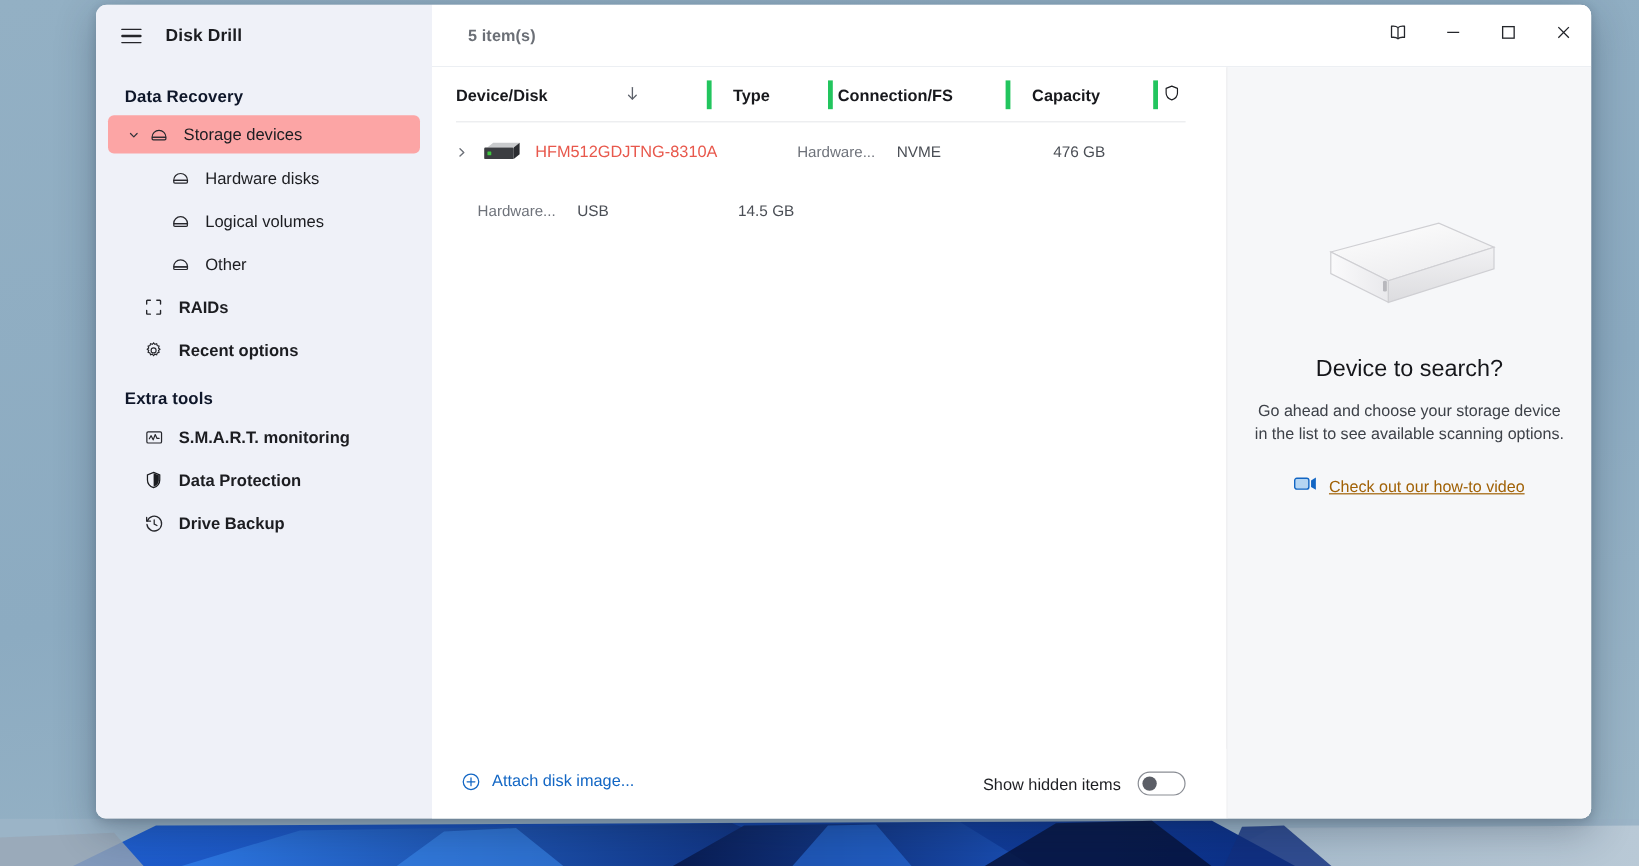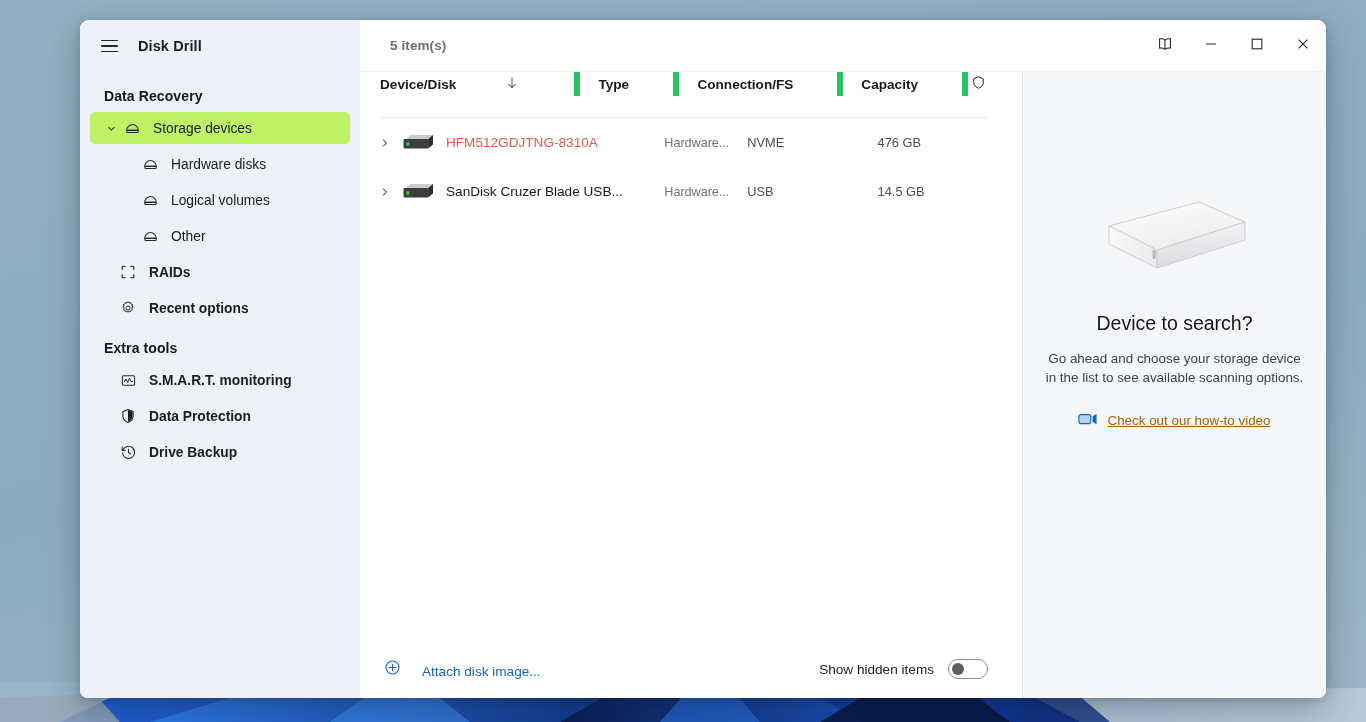--- a/index.html
+++ b/index.html
@@ -17,21 +17,21 @@
   }
   #wallpaper {
     position: absolute; left: 0; right: 0; bottom: 0; height: 40px;
     overflow: hidden;
   }
   #wallpaper svg { display: block; width: 1366px; height: 40px; }
 
   
   #app-window {
     position: absolute;
-    left: 80px; top: 20px;
+    left: 80px; top: 4px;
     width: 1246px; height: 678px;
     background: #ffffff;
     border-radius: 9px 9px 8px 8px;
     box-shadow: 0 10px 34px rgba(20,34,52,.30), 0 2px 8px rgba(20,34,52,.18);
     overflow: hidden;
     display: flex;
   }
 
   
   #sidebar {
@@ -56,21 +56,21 @@
     font-size: 14px; font-weight: 700; color: #0f172a;
     padding: 16px 0 8px 24px; letter-spacing: .1px;
   }
   .sb-item {
     height: 32px; margin: 0 10px 0 10px;
     border-radius: 5px;
     display: flex; align-items: center;
     font-size: 13.8px; color: #1c1d21;
     cursor: pointer; position: relative;
   }
-  .sb-item.selected { background: #bef264; }
+  .sb-item.selected { background: #fca5a5; }
   .sb-item .chev {
     width: 18px; display:flex; align-items:center; justify-content:center;
     margin-left: 4px; color:#32333a;
   }
   .sb-item .chev svg { display:block; }
   .sb-item .ico {
     width: 24px; height: 20px; display:flex; align-items:center; justify-content:center;
     color:#26272c; flex: 0 0 24px;
   }
   .sb-item .lbl { margin-left: 9px; white-space: nowrap; }
@@ -105,36 +105,36 @@
   #body-row { flex: 1 1 auto; display: flex; min-height: 0; }
 
   
   #table-col {
     flex: 1 1 auto; min-width: 0;
     display: flex; flex-direction: column;
     border-right: 1px solid #e6e7ea;
     background: #fff;
   }
   #thead {
-    display: flex; align-items: flex-start;
+    display: flex; align-items: center;
     height: 46px; flex: 0 0 46px;
     padding-left: 20px; padding-right: 34px;
     font-size: 13.6px; font-weight: 700; color: #18191d;
     position: relative;
     gap: 44px;
   }
   #thead::after {
     content:""; position:absolute; left: 20px; right: 34px; bottom: 0;
     height: 1px; background: #e9eaed;
   }
   .th { position: relative; display: flex; align-items: center; height: 24px; cursor: pointer;}
-  .th + .th { border-left: 6px solid #22c55e; }
+  .th + .th { border-left: 4px solid #22c55e; }
   .th-device { width: 275px; padding-left: 0; justify-content: space-between; padding-right: 12px;}
   .th-type { width: 83px; padding-left: 18px; }
-  .th-conn { width: 134px; padding-left: 18px; }
+  .th-conn { width: 134px; padding-left: 4px; }
   .th-cap  { width: 88px; padding-left: 18px; }
   .th-prot { width: 44px; justify-content: center; }
   .sort-arrow { color: #5d616a; font-size: 14px; line-height: 1; }
 
   .trow {
     display: flex; align-items: center;
     height: 49px; padding-left: 20px; padding-right: 34px;
     cursor: pointer; font-size: 13.6px;
   }
   .td { display: flex; align-items: center; height: 100%; }
@@ -150,21 +150,21 @@
 
   #table-spacer { flex: 1 1 auto; }
 
   #bottombar {
     height: 58px; flex: 0 0 58px;
     display: flex; align-items: center;
     padding: 0 34px 0 24px;
     background: #fff;
   }
   #attach-link {
-    display: flex; align-items: flex-end; gap: 21px;
+    display: flex; align-items: flex-start; gap: 9px;
     color: #1266c4; font-size: 13.6px; cursor: pointer;
   }
   #bottom-spacer { flex: 1 1 auto; }
   #hidden-label { font-size: 13.6px; color: #1d1e22; margin-right: 14px; }
   .toggle {
     width: 40px; height: 20px; border-radius: 10px;
     border: 1px solid #8a8d94; background: #fff;
     display: flex; align-items: center; cursor: pointer;
     padding: 0 3px;
   }
@@ -442,36 +442,20 @@
             </span>
             <span class="row-name warn">HFM512GDJTNG-8310A</span>
           </div>
           <div class="td td-type">Hardware...</div>
           <div class="td td-conn">NVME</div>
           <div class="td td-cap">476 GB</div>
           <div class="td td-prot"></div>
         </div>
 
         <div class="trow">
-          <div class="td td-device">
-            <span class="row-chev">
-              <svg width="10" height="12" viewBox="0 0 12 14" fill="none" stroke="currentColor" stroke-width="1.4" stroke-linecap="round" stroke-linejoin="round">
-                  <path d="M4 3.4 L7.8 7 L4 10.6"></path>
-                </svg>
-            </span>
-            <span class="row-diskicon">
-              <svg width="32" height="20" viewBox="0 0 32 20">
-                <path d="M4 6 L9 2 L31 2 L26 6 Z" fill="#c9cbcd"></path>
-                <rect x="1.5" y="6" width="24.6" height="9.6" rx="1" fill="#3b3d41"></rect>
-                <path d="M26.1 6 L31 2 L31 11.6 L26.1 15.6 Z" fill="#2b2d31"></path>
-                <rect x="4.2" y="9.2" width="3.2" height="3.2" rx=".5" fill="#3ec63e"></rect>
-              </svg>
-            </span>
-            <span class="row-name">SanDisk Cruzer Blade USB...</span>
-          </div>
           <div class="td td-type">Hardware...</div>
           <div class="td td-conn">USB</div>
           <div class="td td-cap">14.5 GB</div>
           <div class="td td-prot"></div>
         </div>
 
         <div id="table-spacer"></div>
 
         <div id="bottombar">
           <div id="attach-link">

